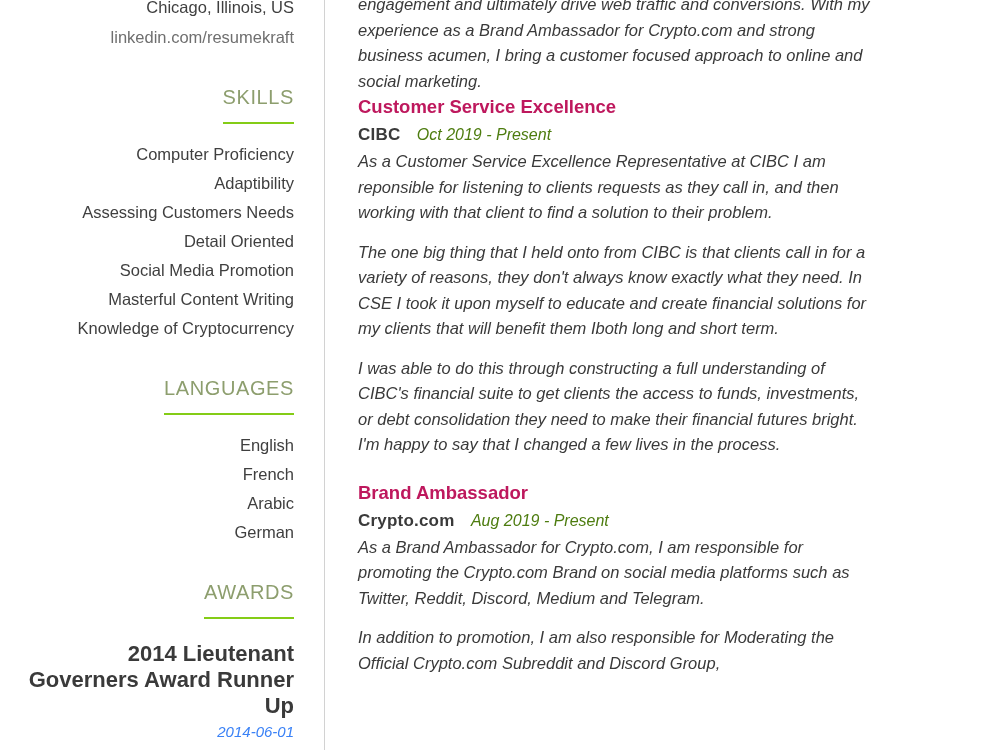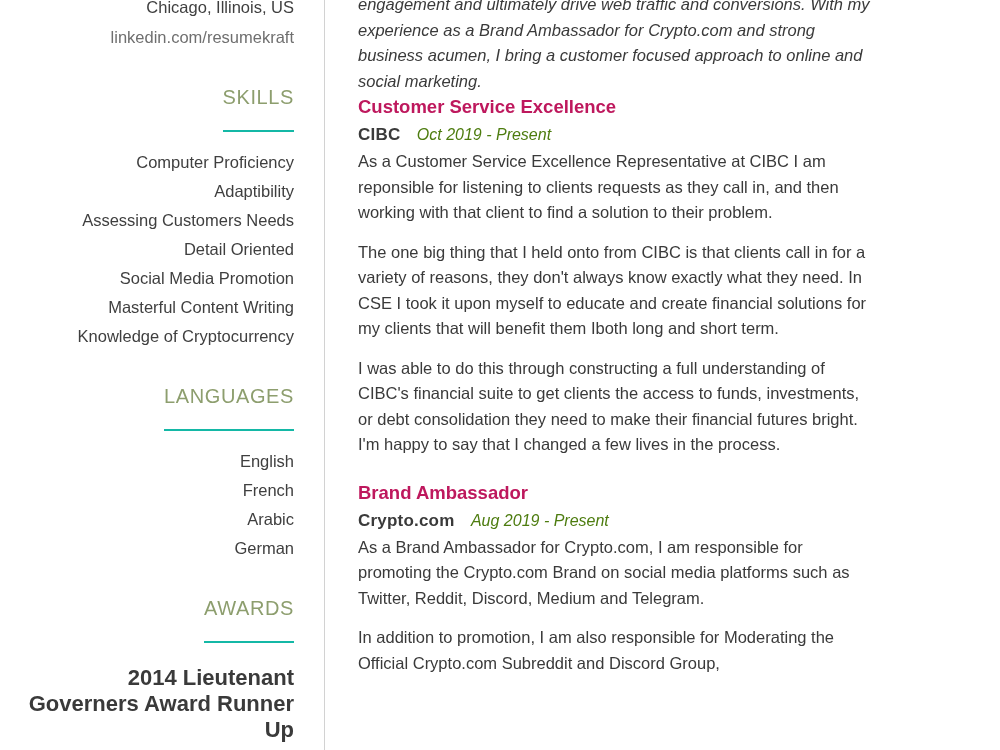--- a/index.html
+++ b/index.html
@@ -50,22 +50,22 @@
     display: block;
     margin-top: 34px;
     margin-bottom: 16px;
   }
   .section-head {
     display: inline-block;
     font-size: 20px;
     letter-spacing: 0.6px;
     font-weight: 400;
     color: #8d9e6e;
-    padding-bottom: 21px;
-    border-bottom: 2px solid #14b8a6;
+    padding-bottom: 13px;
+    border-bottom: 2px solid #84cc16;
   }
 
   .side-item {
     font-size: 16.5px;
     line-height: 29px;
     color: #3f3f3f;
   }
 
   .award {
     margin-top: 22px;
@@ -127,20 +127,21 @@
     font-size: 16px;
     font-style: italic;
     color: #4d7c0f;
     margin-left: 12px;
   }
   .job-para {
     font-size: 16.5px;
     line-height: 25.5px;
     color: #3a3a3a;
     margin: 0 0 14px 0;
+    font-style: italic;
   }
   .job-para:last-child { margin-bottom: 0; }
 
   .job-block + .job-block { margin-top: 22px; }
 </style>
 </head>
 <body>
 
 <div id="resume-page">
 

